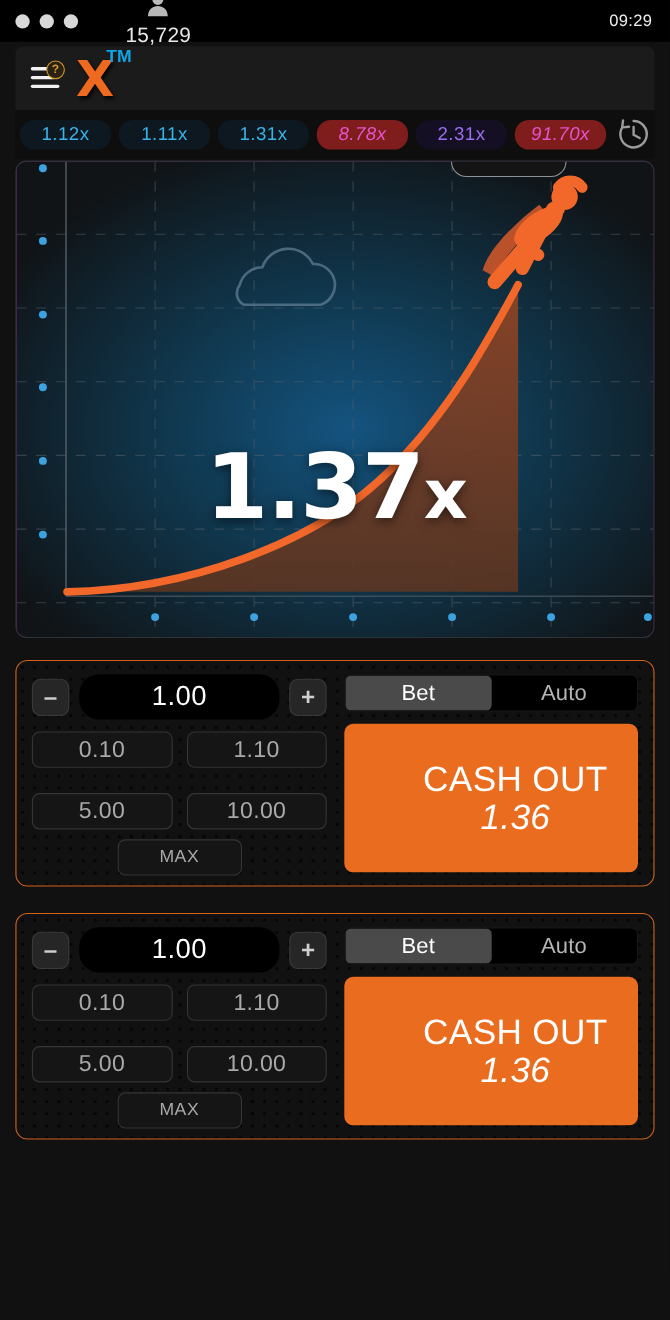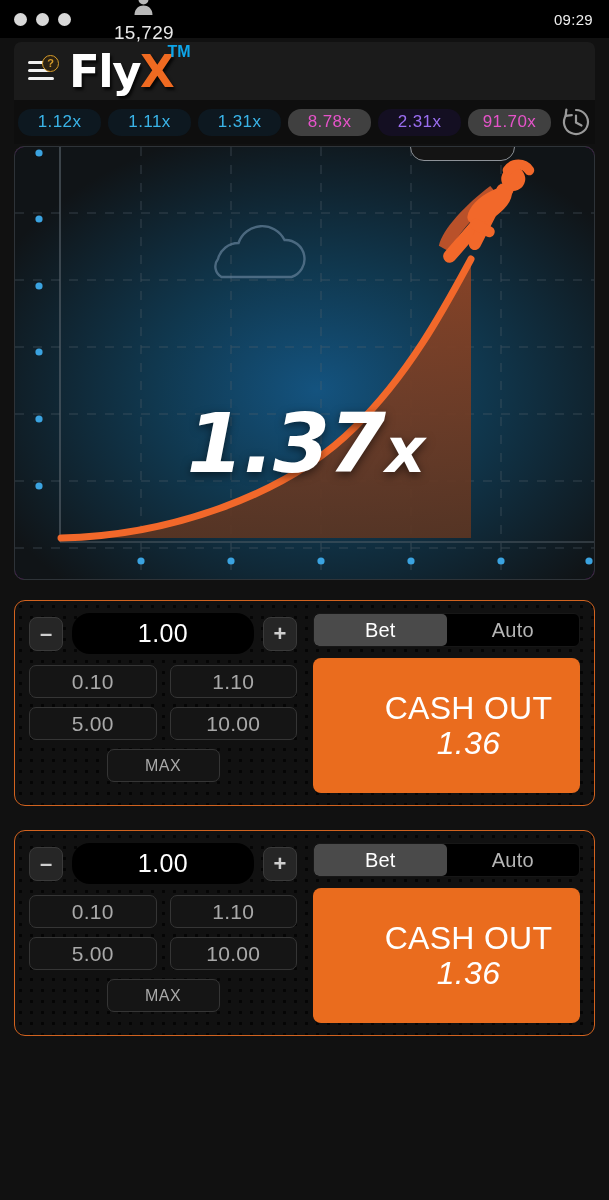--- a/index.html
+++ b/index.html
@@ -60,27 +60,27 @@
     position:absolute; left:14px; top:100px; width:581px; height:44px;
     background:#0e0e0e; display:flex; align-items:center; gap:7px; padding:0 4px;
   }
   .chip {
     background:#181322; border-radius:13px; height:27px; min-width:83px;
     display:flex; align-items:center; justify-content:center;
     font-size:17px; letter-spacing:.4px;
   }
   .chip.blue   { color:#3ab4e8; background:#0d1820; }
   .chip.purple { color:#9a6ef0; background:#140f22; }
-  .chip.pink   { color:#e553c9; background:#404040; }
+  .chip.pink   { color:#e553c9; background:#7f1d1d;font-style:italic; }
   .hist-icon { width:32px; height:32px; flex:none; margin-left:2px; }
 
   
   .chartwrap {
     position:absolute; left:14px; top:146px; width:581px; height:434px;
-    background:#701a75; border:1px solid #2e3338; border-radius:10px; overflow:hidden;font-style:italic;
+    background:#701a75; border:1px solid #2e3338; border-radius:10px; overflow:hidden;
   }
   .chart-svg { position:absolute; left:0; top:0; }
   .multiplier {
     position:absolute; left:0; top:296px; width:581px; text-align:center;
     font-size:82px; font-weight:bold; color:#ffffff; letter-spacing:-1px;
     font-family:"DejaVu Sans", sans-serif;
     text-shadow:0 3px 10px rgba(0,0,0,.55);
     transform:translateY(-50%); pointer-events:none;
   }
   .multiplier .xsuffix { font-size:62px; }
@@ -107,21 +107,21 @@
   .stepbtn {
     width:34px; height:34px; border-radius:8px; background:#262626;
     border:1px solid #3a3a3a; color:#cfcfcf; font-size:22px; font-weight:bold;
     display:flex; align-items:center; justify-content:center; line-height:1;
   }
   .stakefield {
     flex:1; height:41px; background:#000000; border-radius:18px;
     display:flex; align-items:center; justify-content:center;
     color:#ffffff; font-size:25px; letter-spacing:.4px;
   }
-  .quickgrid { display:grid; grid-template-columns:1fr 1fr; gap:9px 13px; margin-top:11px; }
+  .quickgrid { display:grid; grid-template-columns:1fr 1fr; gap:23px 13px; margin-top:11px; }
   .quickbtn {
     height:33px; border:1px solid #353535; border-radius:7px; background:#151515;
     color:#a9a9a9; font-size:21px; display:flex; align-items:center; justify-content:center;
     letter-spacing:.3px;
   }
   .maxbtn {
     height:33px; width:113px; margin:9px auto 0; border:1px solid #353535; border-radius:7px;
     background:#151515; color:#a9a9a9; font-size:16px;
     display:flex; align-items:center; justify-content:center; letter-spacing:.5px;
   }
@@ -166,21 +166,20 @@
 <div class="appheader">
   <div class="menu-btn">
     <div class="bars">
         <i></i>
         <i></i>
         <i></i>
       </div>
     <div class="qbadge">?</div>
   </div>
   <div class="logo">
-    <span class="fly">Fly</span>
     <span class="xx">X</span>
     <span class="tm">TM</span>
   </div>
 </div>
 
 <div class="chipbar">
   <div class="chip blue">1.12x</div>
   <div class="chip blue">1.11x</div>
   <div class="chip blue">1.31x</div>
   <div class="chip pink">8.78x</div>

